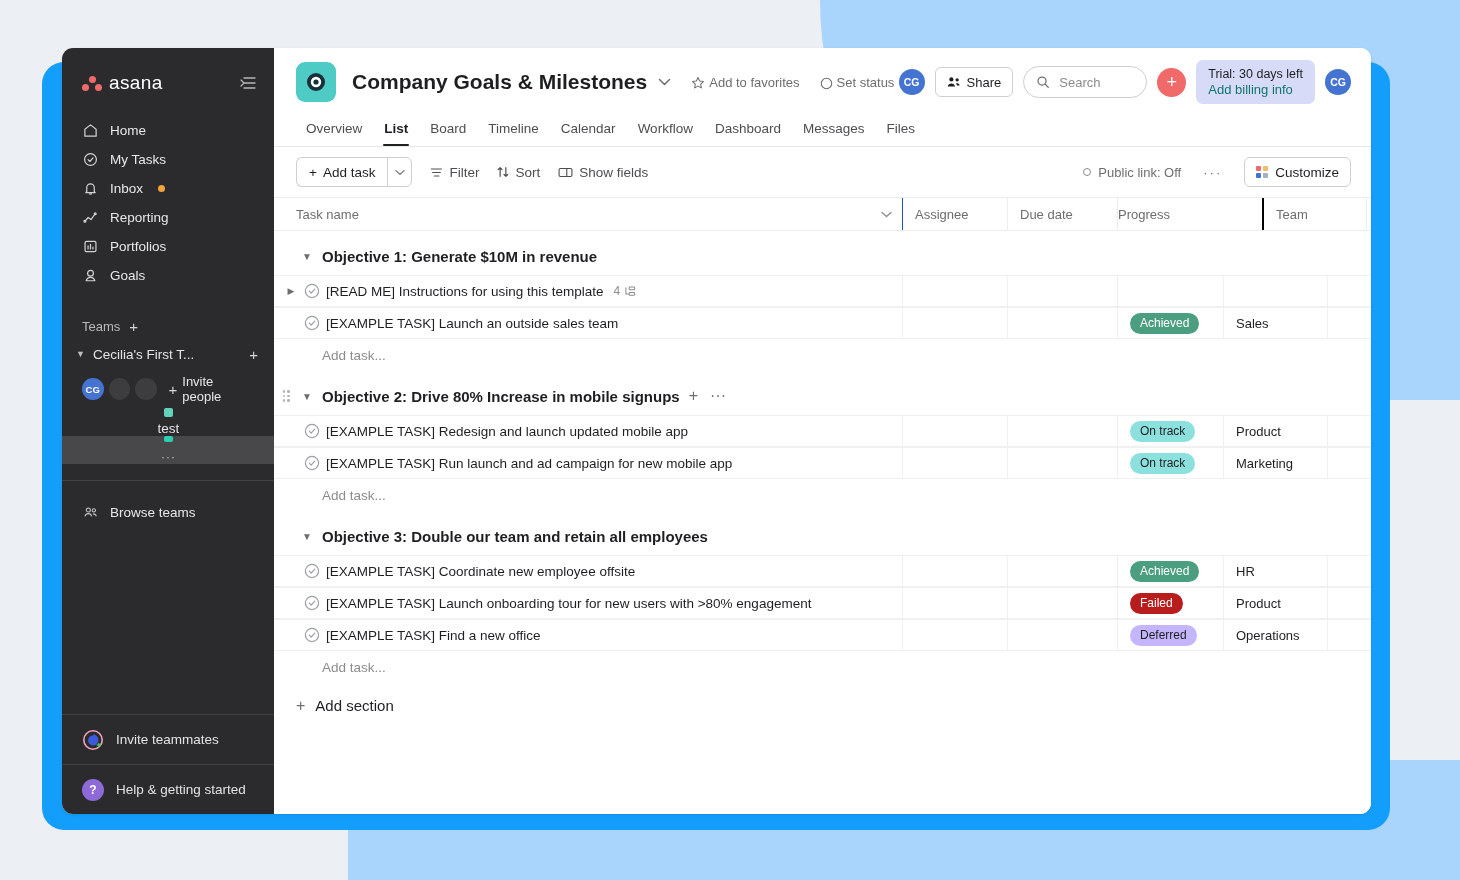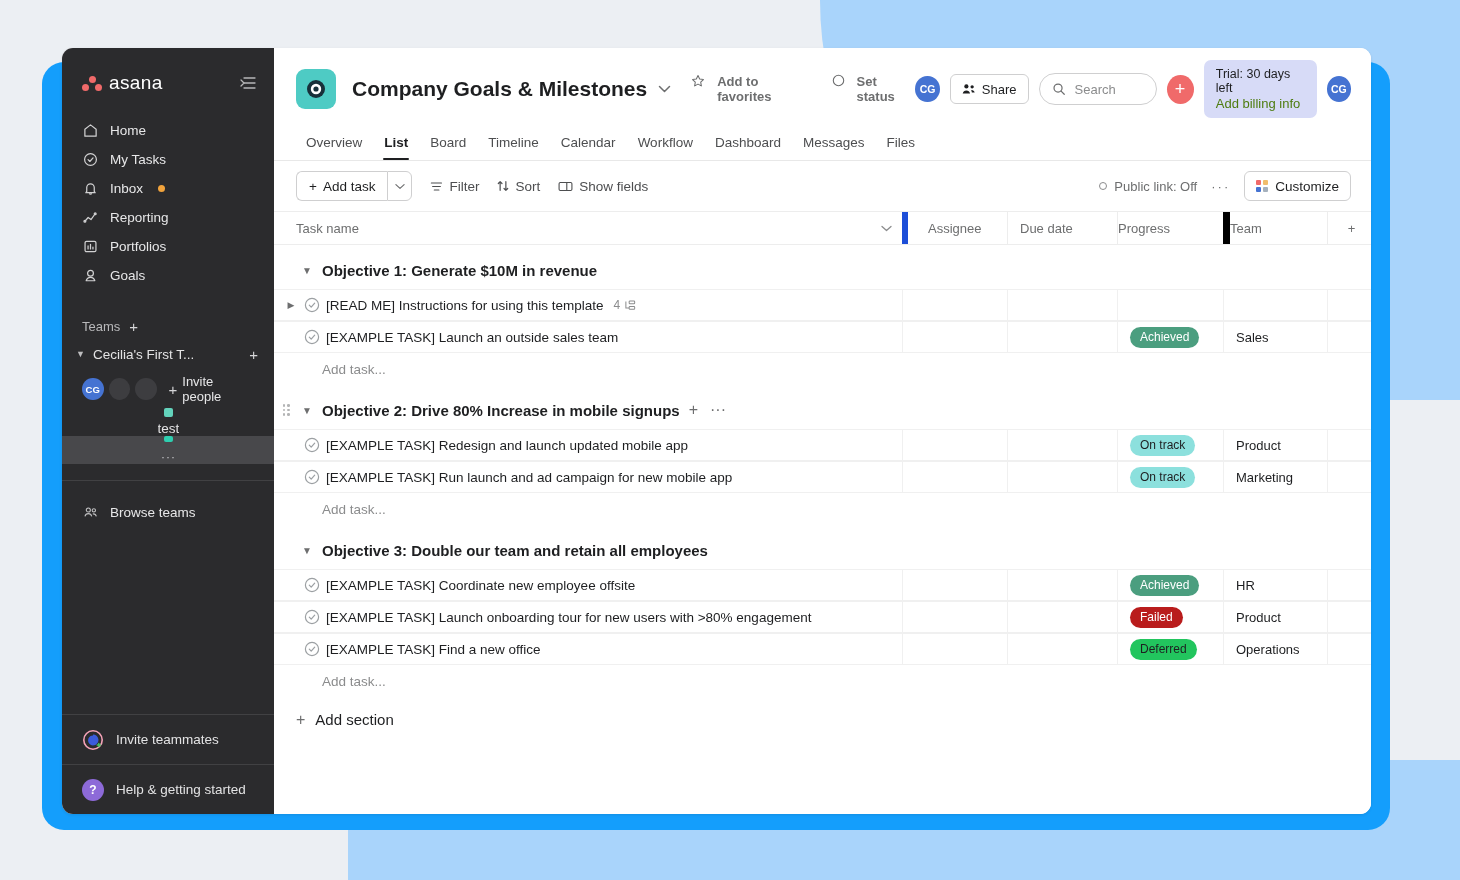--- a/index.html
+++ b/index.html
@@ -132,22 +132,22 @@
   .proj-icon {
     width: 40px; height: 40px; border-radius: 9px; background: #4ecbc4;
     display: flex; align-items: center; justify-content: center; flex: 0 0 40px;
   }
   .proj-title {
     font-size: 21px; font-weight: 700; color: #1e1f21;
     margin-left: 16px; white-space: nowrap;
   }
   .title-caret { margin-left: 11px; color: #6d6e6f; cursor: pointer; display:flex;}
   .hdr-action {
-    display: flex; align-items: flex-start; gap: 12px;
-    margin-left: 20px; font-size: 13px; color: #6d6e6f; cursor: pointer; font-weight: bold;
+    display: flex; align-items: flex-end; gap: 4px;
+    margin-left: 20px; font-size: 13px; color: #6d6e6f; cursor: pointer;
   }
   .hdr-right { margin-left: auto; display: flex; align-items: center; gap: 10px; }
   .hdr-av {
     width: 26px; height: 26px; border-radius: 50%; background: #4573d2;
     color:#fff; font-size: 10.5px; font-weight: 700;
     display:flex; align-items:center; justify-content:center;
   }
   .share-btn {
     display: flex; align-items: center; gap: 6px;
     height: 30px; padding: 0 11px; border: 1px solid #cfcfd0;
@@ -166,21 +166,21 @@
   .plus-btn {
     width: 29px; height: 29px; border-radius: 50%; background: #f06a6a;
     color: #fff; display:flex; align-items:center; justify-content:center;
     font-size: 18px; cursor: pointer; border: none; line-height: 1;
   }
   .trial-box {
     background: #d7dbf7; border-radius: 7px; padding: 7px 12px;
     display: flex; flex-direction: column; gap: 1px; cursor: pointer;
   }
   .trial-line1 { font-size: 12.5px; color: #1e1f21; }
-  .trial-line2 { font-size: 13px; color: #4d7c0f; }
+  .trial-line2 { font-size: 13px; color: #0f766e; }
 
   .tabs { display: flex; align-items: center; gap: 2px; margin-top: 13px; }
   .tab {
     font-size: 13.5px; color: #4d4e50; padding: 4px 10px 10px 10px;
     cursor: pointer; position: relative;
   }
   .tab.active { color: #1e1f21; font-weight: 700; }
   .tab.active::after {
     content: ""; position: absolute; left: 9px; right: 9px; bottom: 0;
     height: 2.5px; background: #1e1f21; border-radius: 2px;
@@ -199,45 +199,45 @@
   }
   .addtask-caret {
     display:flex; align-items:center; justify-content:center;
     width: 25px; border: 1px solid #cfcfd0; border-radius: 0 6px 6px 0;
     background:#fff; cursor:pointer; color:#6d6e6f;
   }
   .tb-item {
     display: flex; align-items: center; gap: 6px;
     margin-left: 18px; font-size: 13.5px; color: #4d4e50; cursor: pointer;
   }
-  .tb-right { margin-left: auto; display: flex; align-items: center; gap: 14px; }
+  .tb-right { margin-left: auto; display: flex; align-items: center; gap: 22px; }
   .publiclink { display:flex; align-items:center; gap:7px; font-size:13px; color:#6d6e6f; cursor:pointer;}
   .circ-sm { width:8px;height:8px;border-radius:50%;border:1.4px solid #8b8c8d; }
   .ellipsis { color:#6d6e6f; letter-spacing:2px; font-size:13px; cursor:pointer;}
   .customize-btn {
     display:flex; align-items:center; gap:7px;
     height: 30px; padding: 0 11px; font-size: 13.5px; color:#1e1f21;
     border: 1px solid #cfcfd0; border-radius: 6px; background:#fff; cursor:pointer;
   }
   .cz-grid { display:grid; grid-template-columns: 5px 5px; grid-gap:2px; }
   .cz-grid i { width:5px; height:5px; border-radius:1px; display:block;}
 
   
   .table-area { flex: 1; overflow: hidden; }
   .col-head {
     display: flex; align-items: center;
     height: 33px; border-bottom: 1px solid #ededed;
     font-size: 13px; color: #6d6e6f;
   }
   .c-task { width: 628px; flex: 0 0 628px; padding-left: 22px; display:flex; align-items:center;}
   .c-task .hdr-caret { margin-left:auto; margin-right:10px; color:#8b8c8d; display:flex;}
-  .c-assignee { width: 105px; flex: 0 0 105px; padding-left: 20px; border-left: 6px solid #1d4ed8; height:100%; display:flex; align-items:center;}
+  .c-assignee { width: 105px; flex: 0 0 105px; padding-left: 12px; border-left: 1px solid #1d4ed8; height:100%; display:flex; align-items:center;}
   .c-due { width: 110px; flex: 0 0 110px; padding-left: 12px; border-left: 1px solid #ededed; height:100%; display:flex; align-items:center;}
   .c-progress { width: 106px; flex: 0 0 106px; padding-left: 0; border-left: 1px solid #ededed; height:100%; display:flex; align-items:center;}
-  .c-team { width: 104px; flex: 0 0 104px; border-left: 7px solid #000000; height:100%; display:flex; align-items:center;}
+  .c-team { width: 104px; flex: 0 0 104px; padding-left: 12px; border-left: 2px solid #000000; height:100%; display:flex; align-items:center;margin-left:39px;}
   .c-add { width: 48px; flex: 0 0 48px; border-left: 1px solid #ededed; height:100%; display:flex; align-items:center; justify-content:center; color:#6d6e6f; cursor:pointer;}
 
   .section { }
   .section-head {
     display: flex; align-items: center; gap: 9px;
     height: 38px; padding-left: 6px; margin-top: 6px;
   }
   .grip { width: 12px; display:flex; align-items:center; justify-content:center; cursor:grab; }
   .grip-dots { display:grid; grid-template-columns: 2.5px 2.5px; grid-gap: 2px;}
   .grip-dots i { width:2.5px;height:2.5px;border-radius:50%;background:#b3b4b5; display:block;}
@@ -774,21 +774,21 @@
               <svg width="16" height="16" viewBox="0 0 16 16" fill="none" stroke="#9ca0a3" stroke-width="1.2">
                   <circle cx="8" cy="8" r="6.6"></circle>
                   <path d="M5.3 8.2l1.9 1.9 3.5-4" stroke-linecap="round" stroke-linejoin="round"></path>
                 </svg>
             </span>
             <span class="task-text">[EXAMPLE TASK] Find a new office</span>
           </div>
           <div class="tr-cell tr-assignee"></div>
           <div class="tr-cell tr-due"></div>
           <div class="tr-cell tr-progress">
-            <span class="pill" style="background:#22c55e;color:#1e1f21">Deferred</span>
+            <span class="pill" style="background:#c4b5fd;color:#1e1f21">Deferred</span>
           </div>
           <div class="tr-cell tr-team">Operations</div>
           <div class="tr-end"></div>
         </div>
 
         <div class="add-task-row">Add task...</div>
       </div>
 
       <div class="add-section-row">
         <span class="pl">+</span>

